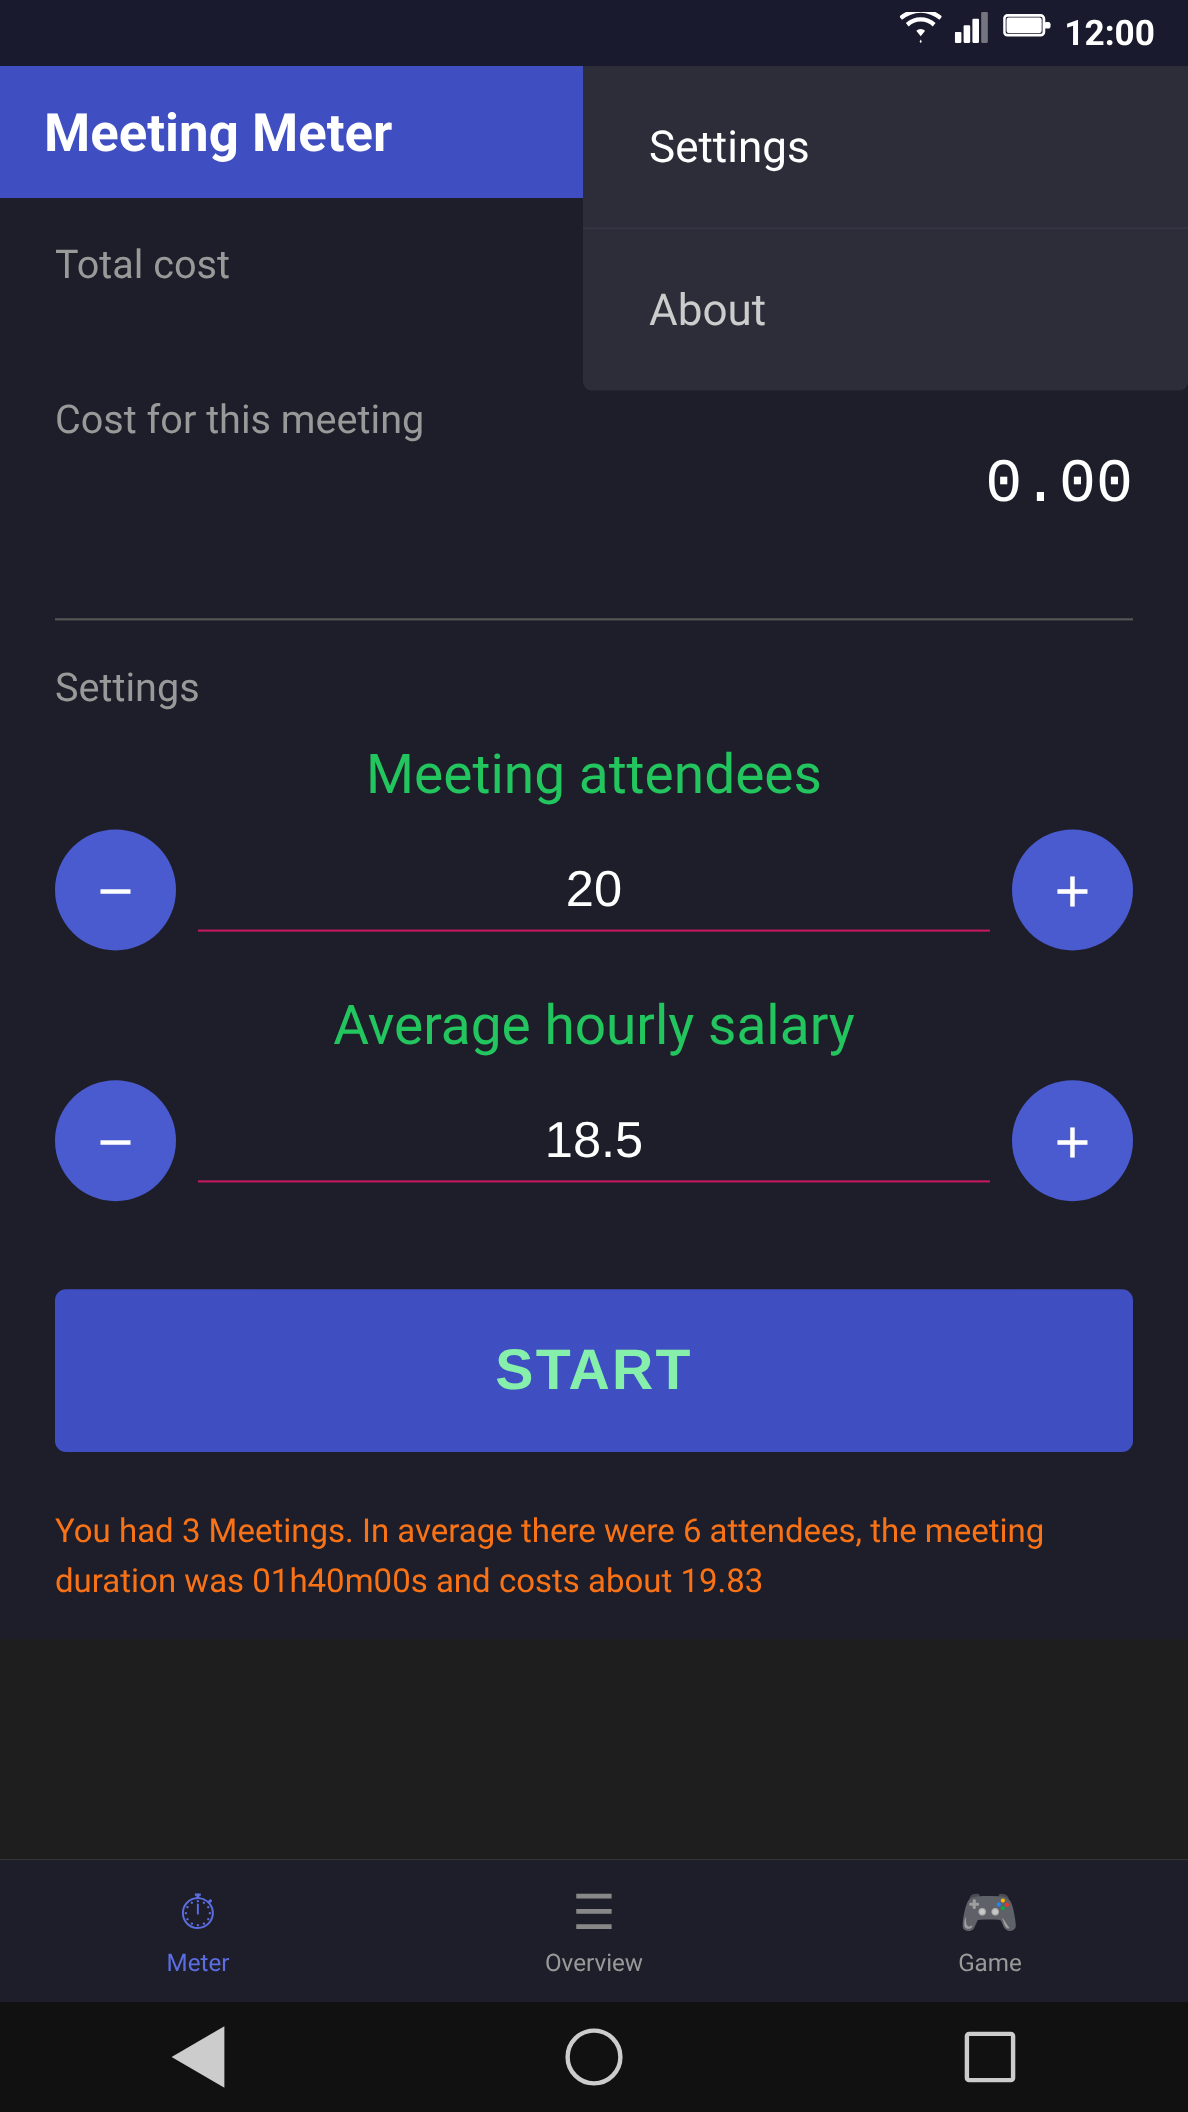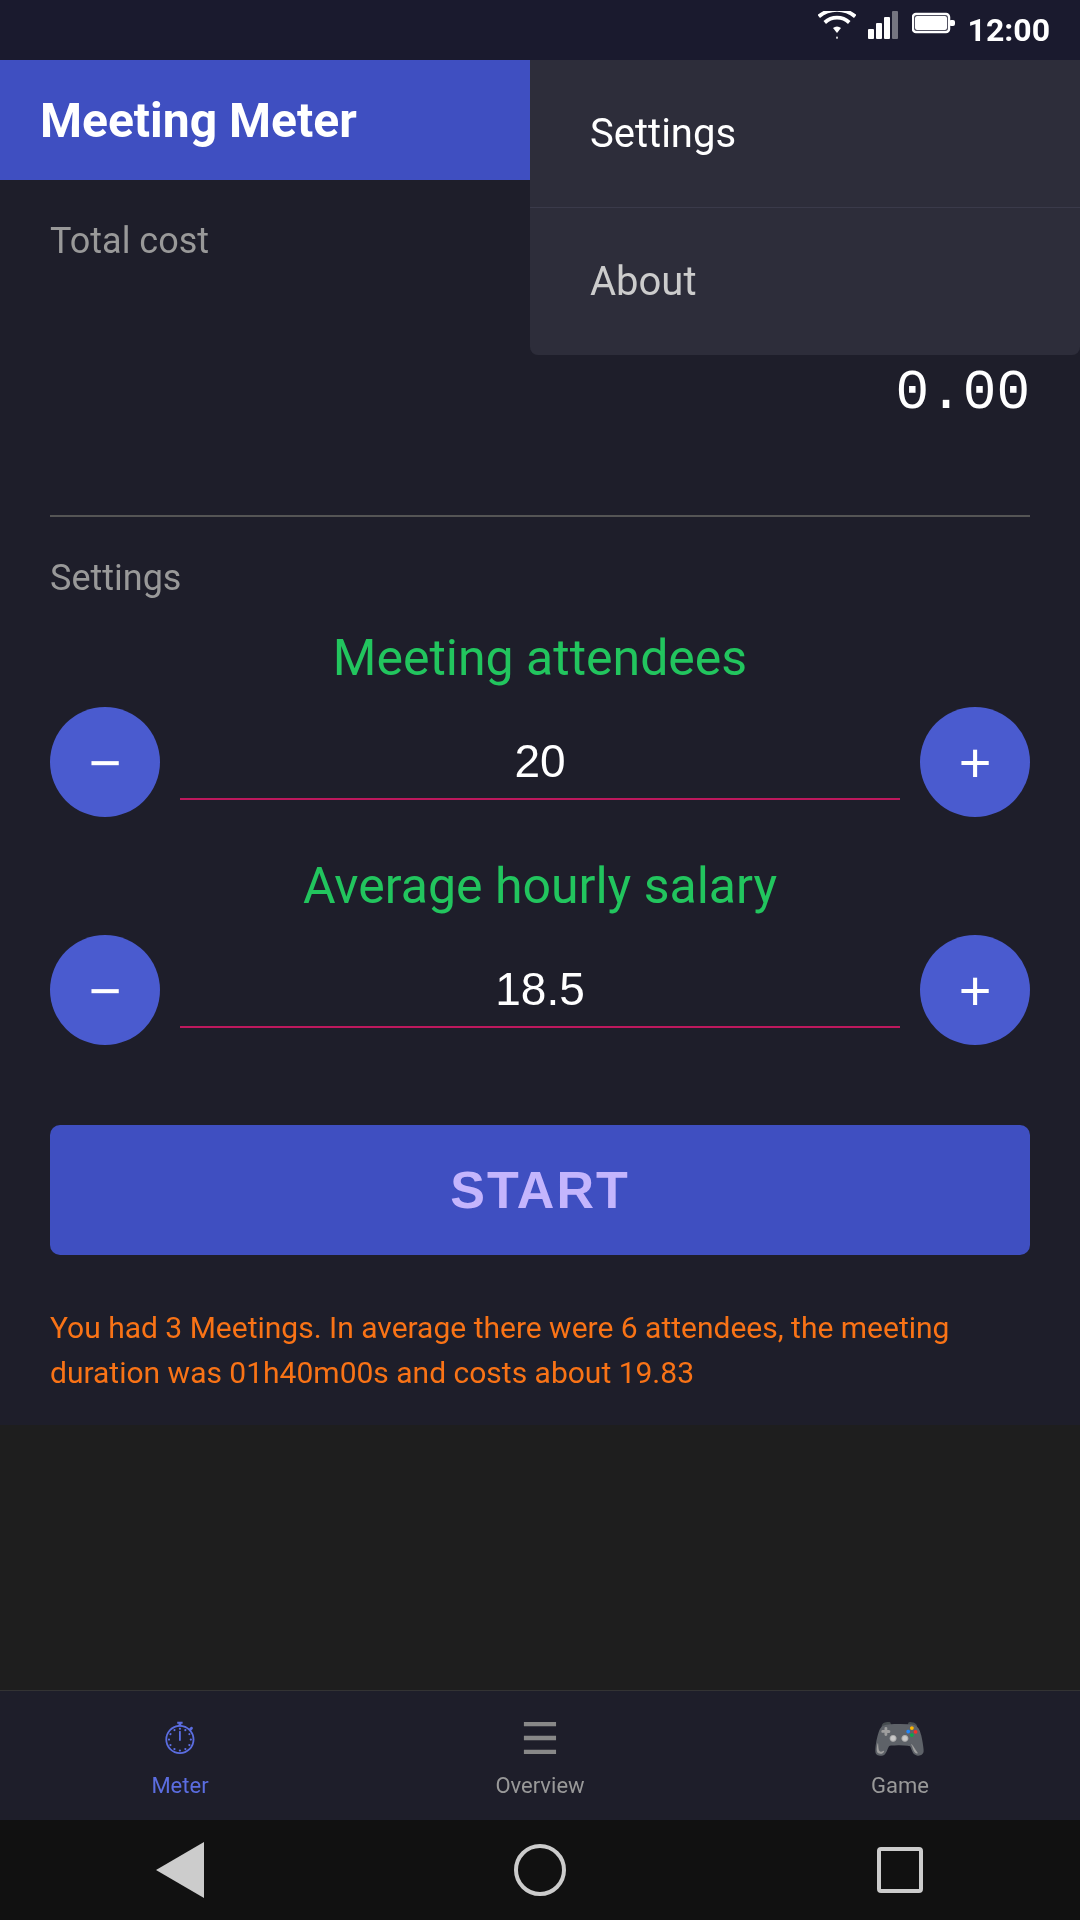--- a/index.html
+++ b/index.html
@@ -173,25 +173,25 @@
       font-size: 46px;
       text-align: center;
       padding: 10px 0;
       outline: none;
     }
 
     
     .start-button {
       width: calc(100% - 100px);
       margin: 20px 50px;
-      height: 130px;
+      height: 148px;
       background-color: #3f4fc1;
       border: none;
       border-radius: 10px;
-      color: #c4b5fd;
+      color: #86efac;
       font-size: 52px;
       font-weight: bold;
       cursor: pointer;
       letter-spacing: 2px;
     }
 
     
     .summary-text {
       padding: 30px 50px;
       font-size: 30px;
@@ -332,20 +332,21 @@
 
 <div class="main-content">
 
   
   <div class="stats-section">
     <div class="stat-row">
       <div class="stat-label">Total cost</div>
       <div class="stat-value">51.00</div>
     </div>
     <div class="stat-row">
+      <div class="stat-label">Cost for this meeting</div>
       <div class="stat-value">0.00</div>
     </div>
   </div>
 
   
   <div class="divider"></div>
 
   
   <div class="settings-section">
     <div class="settings-title">Settings</div>

